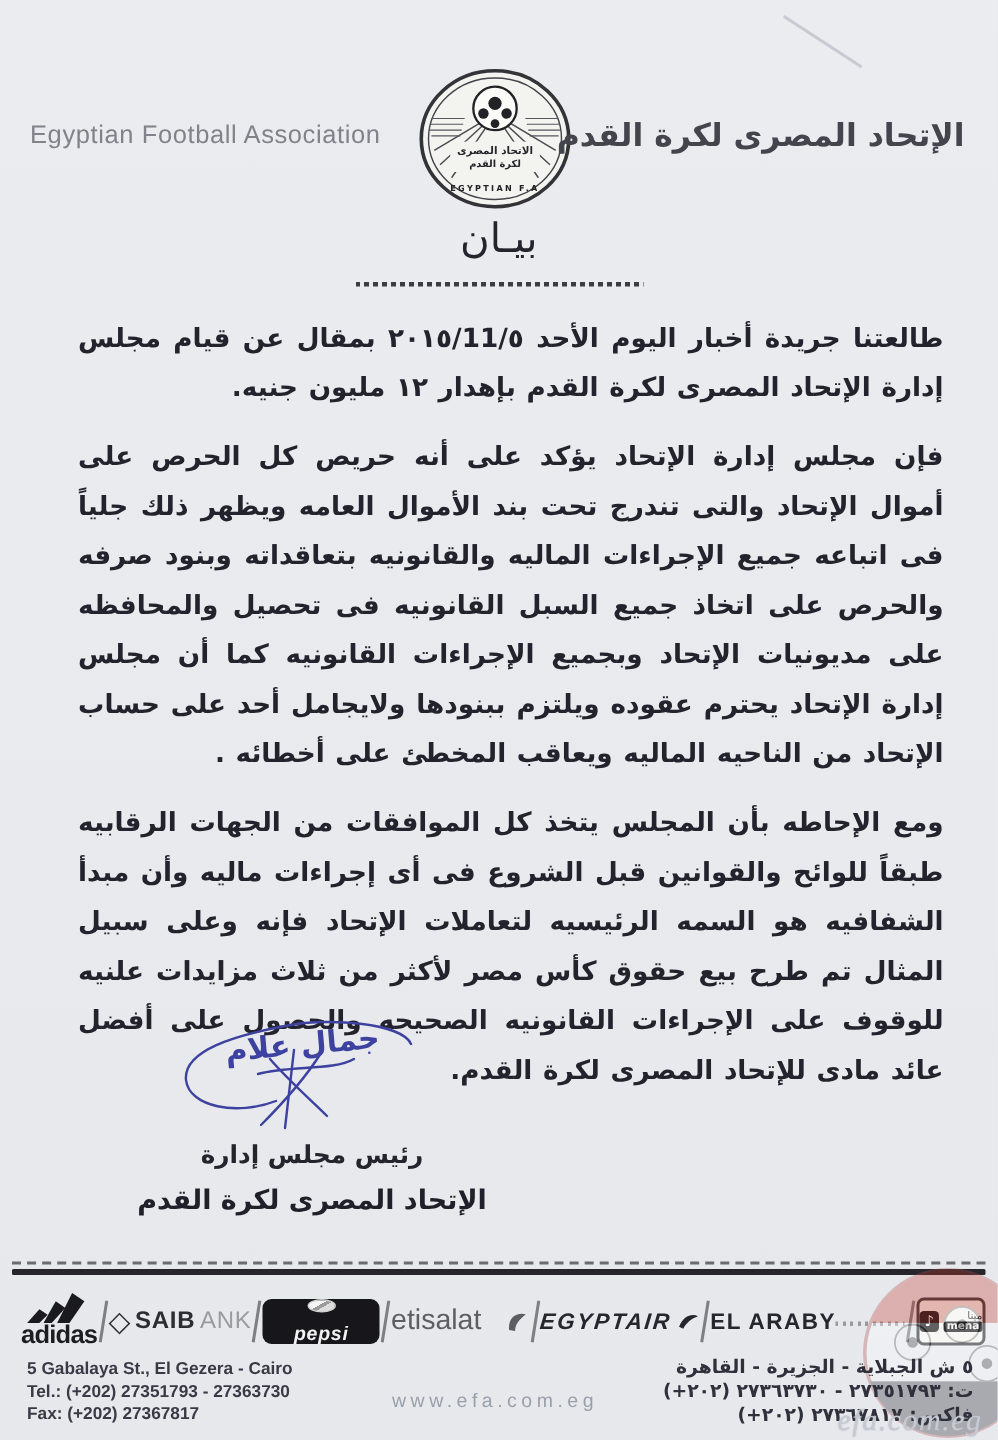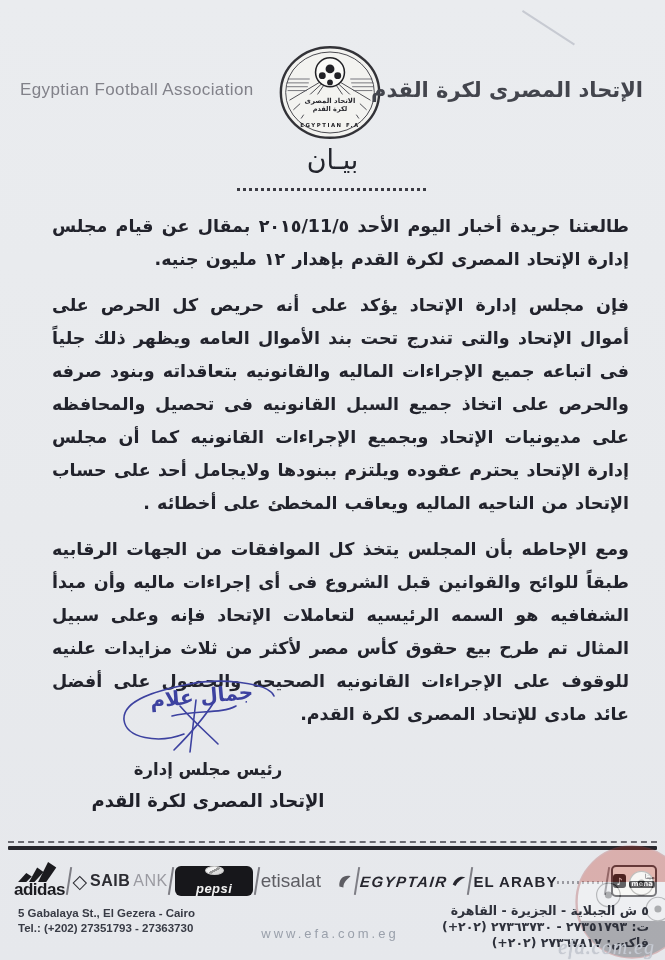--- a/index.html
+++ b/index.html
@@ -238,20 +238,21 @@
       <circle cx="72" cy="56" r="10" fill="#fff" stroke="#555"></circle>
       <circle cx="30" cy="44" r="3" fill="#333"></circle>
       <circle cx="58" cy="34" r="3" fill="#333"></circle>
       <circle cx="72" cy="56" r="3" fill="#333"></circle>
     </g>
   </svg>
 
   <div class="addr-en">
     <div>5 Gabalaya St., El Gezera - Cairo</div>
     <div>Tel.: (+202) 27351793 - 27363730</div>
+    <div>Fax: (+202) 27367817</div>
   </div>
 
   <div class="website">www.efa.com.eg</div>
 
   <div class="addr-ar">
     <div>٥ ش الجبلاية - الجزيرة - القاهرة</div>
     <div>ت: ٢٧٣٥١٧٩٣ - ٢٧٣٦٣٧٣٠ (٢٠٢+)</div>
     <div>فاكس: ٢٧٣٦٧٨١٧ (٢٠٢+)</div>
   </div>
 

